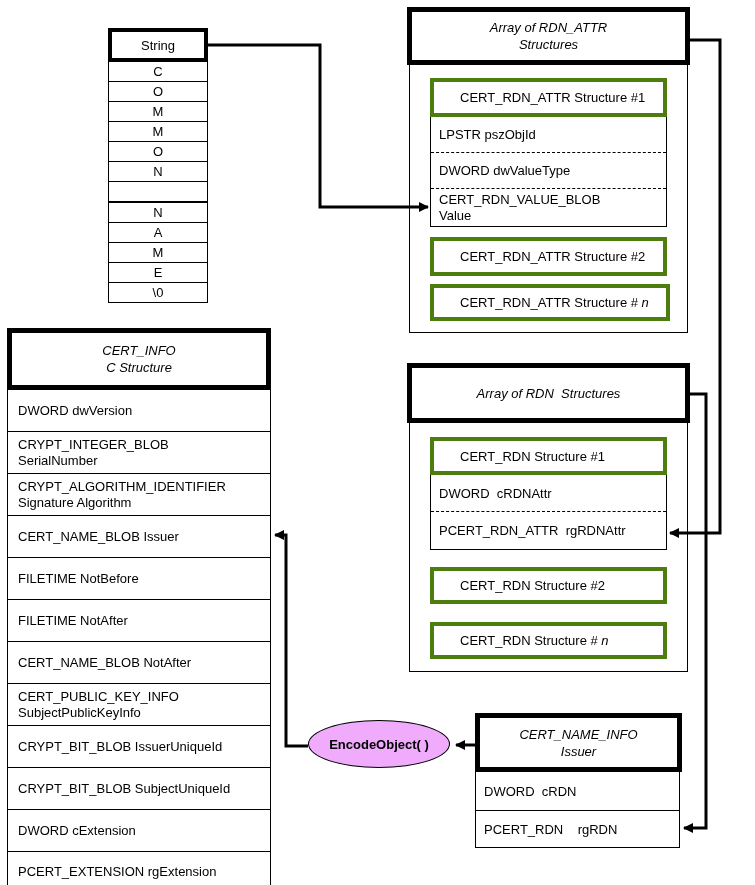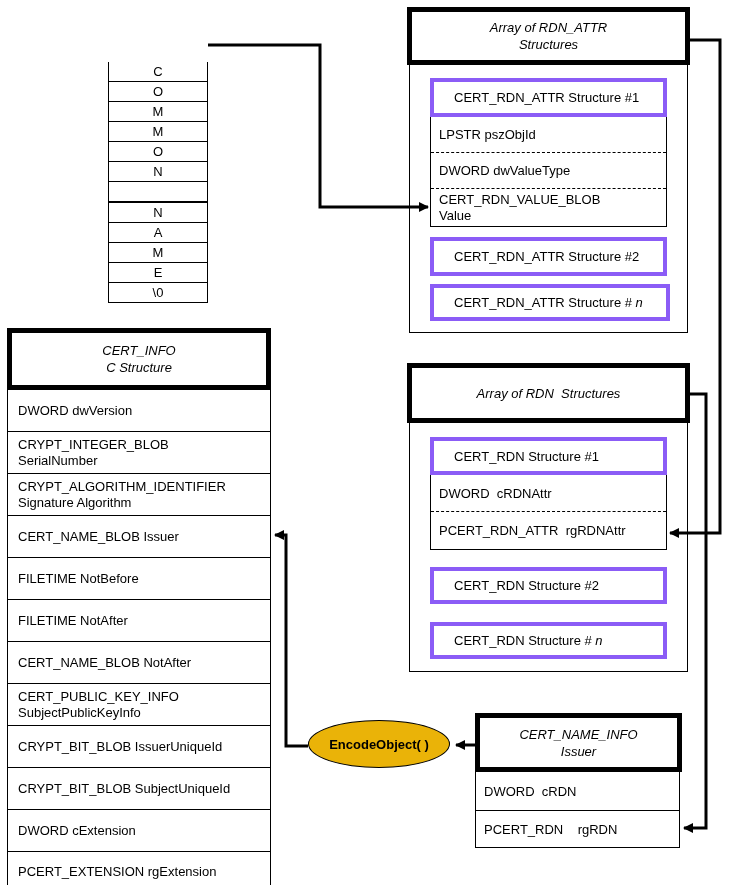--- a/index.html
+++ b/index.html
@@ -17,53 +17,54 @@
           text-align:center; line-height:17px;font-style:italic; }
   .hdr4 { border:4px solid #000; background:#fff;
           display:flex; align-items:center; justify-content:center;
           text-align:center; line-height:17px; }
 
   
   .thin  { border:1px solid #000; background:#fff; }
   .thin-nt { border:1px solid #000; border-top:none; background:#fff; }
 
   
-  .struct { border:4px solid #8b5cf6; background:#fff;
-            display:flex; align-items:center; padding-left:20px; }
+  .struct { border:4px solid #4d7c0f; background:#fff;
+            display:flex; align-items:center; padding-left:26px; }
 
   
   .frow { display:flex; align-items:center; padding-left:8px; }
   .frow-dash { border-bottom:1px dashed #000; }
   .frow-solid { border-bottom:1px solid #000; }
 
   
   .crow { display:flex; align-items:center; padding-left:10px;
           border-bottom:1px solid #000; line-height:16px; }
   .crow:last-child { border-bottom:none; }
 
   
   .scell { height:19px; border-bottom:1px solid #000;
            display:flex; align-items:center; justify-content:center;
            line-height:17px; }
   .scell:last-child { border-bottom:none; }
   .scell.thickbot { border-bottom-width:2px; }
 
-  .ellipse { border:1px solid #000; border-radius:50%; background:#eab308;
+  .ellipse { border:1px solid #000; border-radius:50%; background:#f0abfc;
              display:flex; align-items:center; justify-content:center;
              font-weight:bold; }
   .italic { font-style:italic; }
 
   svg.overlay { position:absolute; left:0; top:0; width:755px; height:885px;
                 pointer-events:none; z-index:5; }
 </style>
 </head>
 <body>
 
 <div id="canvas">
 
+  <div class="abs hdr4 pre" style="left:108px; top:28px; width:100px; height:34px;">String</div>
   <div class="abs thin-nt" style="left:108px; top:62px; width:100px;">
     <div class="scell">C</div>
     <div class="scell">O</div>
     <div class="scell">M</div>
     <div class="scell">M</div>
     <div class="scell">O</div>
     <div class="scell">N</div>
     <div class="scell thickbot"></div>
     <div class="scell">N</div>
     <div class="scell">A</div>

